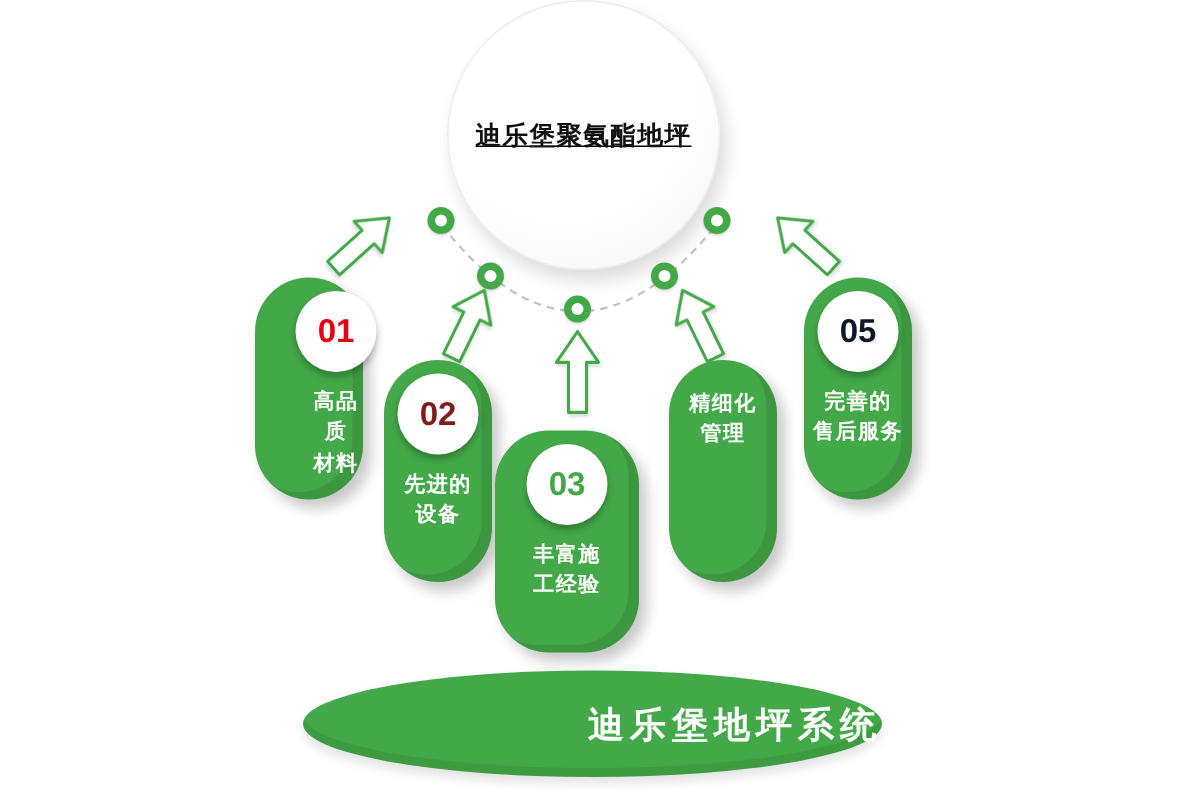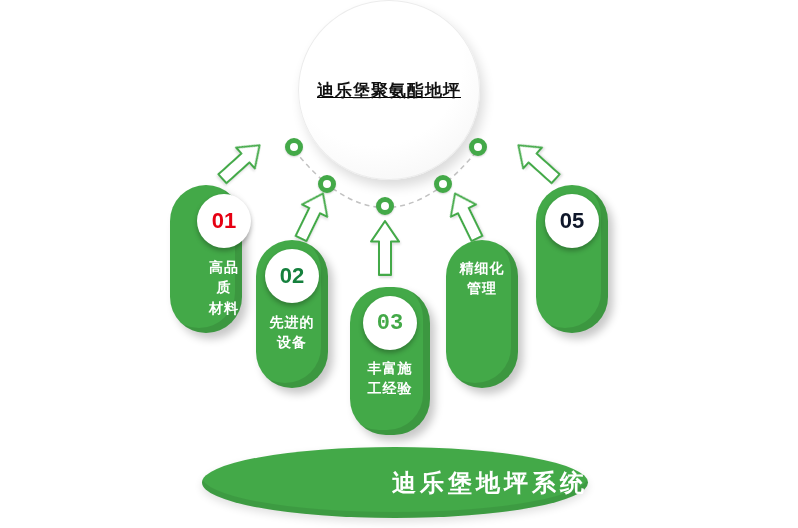--- a/index.html
+++ b/index.html
@@ -47,21 +47,21 @@
 
   
   .pill {
     position:absolute; width:72px; height:148px; border-radius:36px;
     background:#43a948;
     box-shadow:5px 6px 9px rgba(0,0,0,0.22), inset -7px -5px 0 rgba(0,0,0,0.10);
     display:flex; flex-direction:column; align-items:center; padding-top:9px;
   }
   .p1 { left:170px; top:185px;padding-left:36px; }
   .p2 { left:256px; top:240px; }
-  .p3 { left:350px; top:287px; width:80px;font-family:Liberation Mono, monospace; }
+  .p3 { left:330px; top:287px; width:96px; }
   .p4 { left:446px; top:240px; }
   .p5 { left:536px; top:185px; }
 
   .pill-circle {
     width:54px; height:54px; border-radius:50%; background:#ffffff;
     box-shadow:0 3px 5px rgba(0,0,0,0.28);
     display:flex; align-items:center; justify-content:center; flex:none;
   }
   .pill-num { font-size:22px; font-weight:bold; }
   .pill-label {
@@ -116,21 +116,21 @@
   <div class="pill p1">
     <div class="pill-circle">
       <span class="pill-num" style="color: rgb(230, 0, 18);">01</span>
     </div>
     <div class="pill-label">高品质
 材料</div>
   </div>
 
   <div class="pill p2">
     <div class="pill-circle">
-      <span class="pill-num" style="color: #15803d;">02</span>
+      <span class="pill-num" style="color: #7f1d1d;">02</span>
     </div>
     <div class="pill-label">先进的
 设备</div>
   </div>
 
   <div class="pill p3">
     <div class="pill-circle">
       <span class="pill-num" style="color: rgb(67, 169, 72);">03</span>
     </div>
     <div class="pill-label">丰富施
@@ -139,19 +139,21 @@
 
   <div class="pill p4">
     <div class="pill-label">精细化
 管理</div>
   </div>
 
   <div class="pill p5">
     <div class="pill-circle">
       <span class="pill-num" style="color: #0f172a;">05</span>
     </div>
+    <div class="pill-label">完善的
+售后服务</div>
   </div>
 
   <div class="footer-ellipse">
     <span class="title">迪乐堡地坪系统</span>
   </div>
 
 </div>
 
 </body></html>

